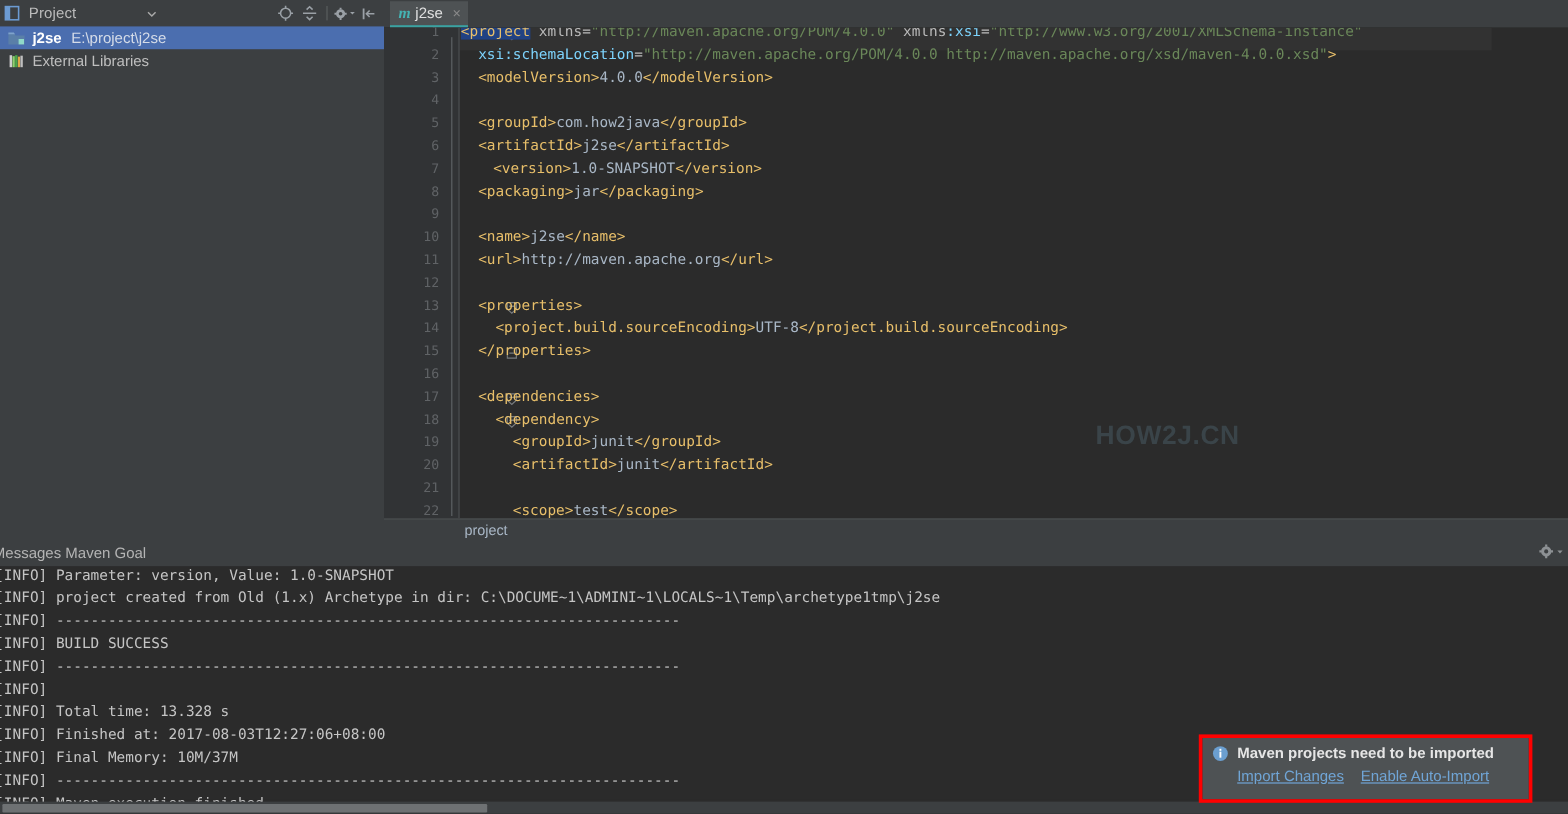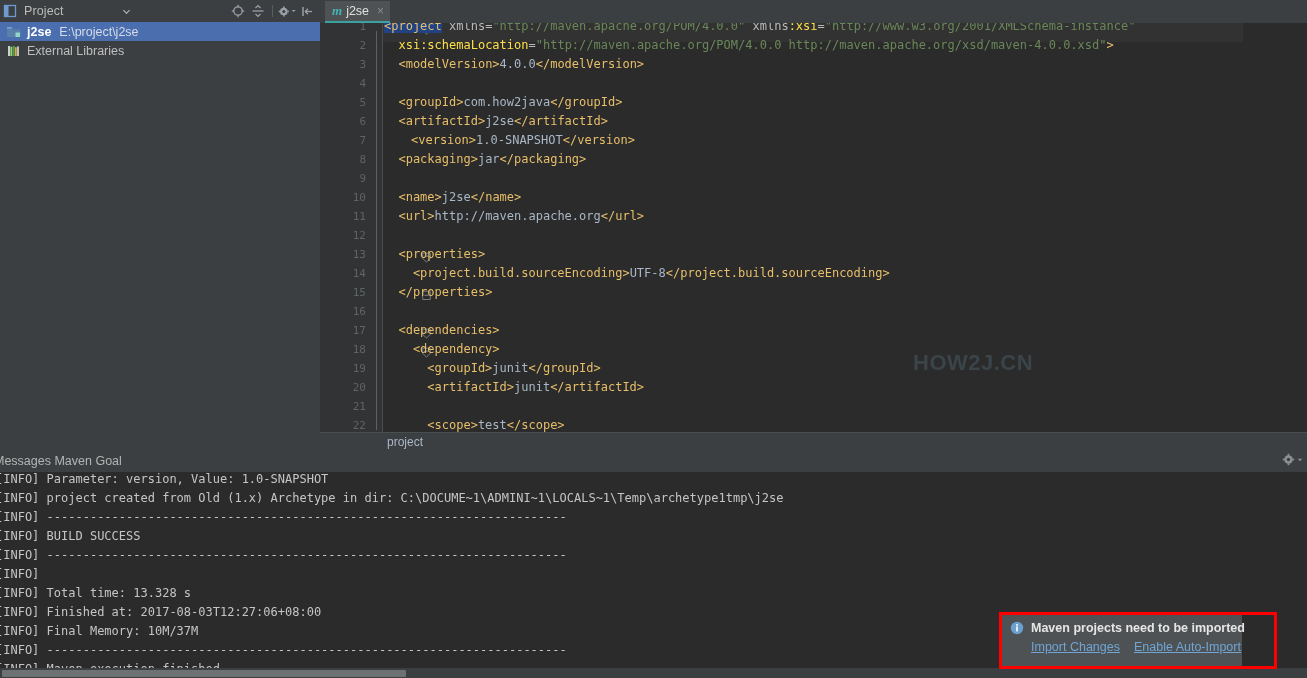--- a/index.html
+++ b/index.html
@@ -148,21 +148,21 @@
     white-space: pre;
     font-family: "DejaVu Sans Mono", monospace;
     font-size: 12px;
   }
   #caret-line {
     position: absolute; left: 0; top: 0;
     width: 923px; height: 19px;
     background: #323232;
   }
   .t-attr  { color: #bababa; margin-top: 15px; }
-  .t-ns    { color: #fde047; }
+  .t-ns    { color: #7dd3fc; }
   .t-val   { color: #6a8759; }
   .t-text  { color: #a9b7c6; }
   .t-punc  { color: #e8bf6a; }
   .sel-tag { background: #214283; }
 
   #watermark {
     position: absolute; left: 593px; top: 327px;
     font-family: "Liberation Sans", sans-serif;
     font-size: 22px; font-weight: bold;
     color: #3a4449; letter-spacing: .5px;
@@ -227,21 +227,21 @@
 
   
   #notif-annot {
     position: absolute; left: 999px; top: 612px;
     width: 278px; height: 57px;
     border: 3px solid #ff0000;
     box-sizing: border-box;
   }
   #notif {
     position: absolute; left: 1002px; top: 615px;
-    width: 240px; height: 51px;
+    width: 272px; height: 51px;
     background: #4e5254;
     box-sizing: border-box;
     padding: 6px 8px 0 8px;
   }
   #notif-top { display: flex; align-items: center; }
   #notif-icon { width: 14px; height: 14px; flex: 0 0 auto; }
   #notif-title {
     font-size: 12.5px; font-weight: bold; color: #e6e6e6;
     margin-left: 7px; white-space: nowrap;
   }

